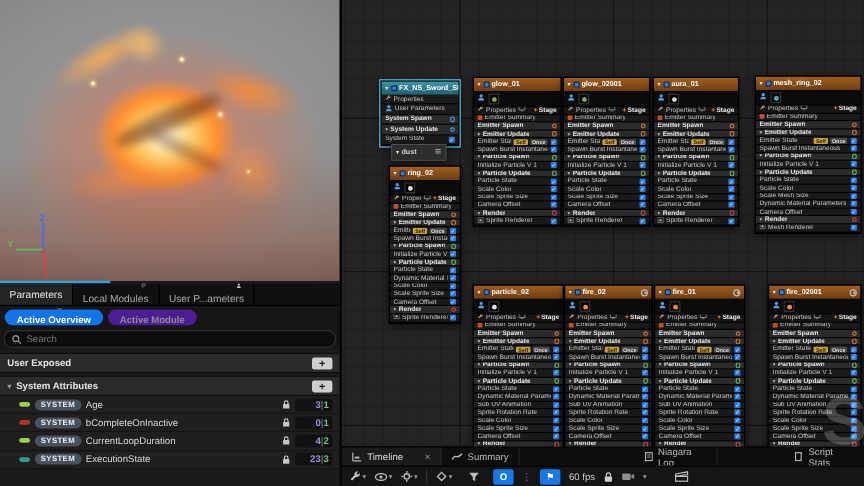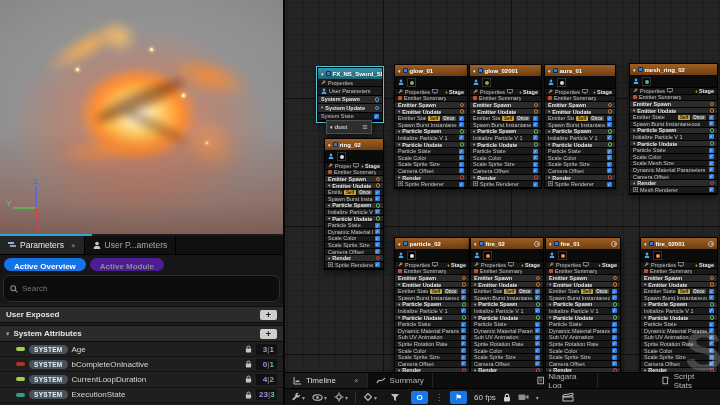--- a/index.html
+++ b/index.html
@@ -30,38 +30,38 @@
     background:rgba(100,48,26,.4);}
   .spark{position:absolute;width:3px;height:3px;border-radius:50%;background:#fff3c4;box-shadow:0 0 3px 1px rgba(255,220,140,.9);}
   .fx-tint{position:absolute;inset:0;border-radius:0;
     background:linear-gradient(to bottom, rgba(0,0,0,0) 55%, rgba(148,80,60,.4) 86%, rgba(116,60,48,.55) 100%);}
   #gizmo{position:absolute;left:6px;bottom:2px;}
 
   
   #tab-accent{position:absolute;left:0;top:234px;width:92px;height:2px;background:#2aa7d6;z-index:5;}
   #params{position:absolute;left:0;top:236px;width:283px;height:169px;background:#1b1b1b;overflow:hidden;}
   .ptabs{display:flex;height:19px;background:#101010;border-bottom:1px solid #000;}
-  .ptab{display:flex;align-items:center;gap:4px;padding:0 8px;font-size:8.5px;color:#a8a8a8;border-right:1px solid #000;}
+  .ptab{display:flex;align-items:flex-end;gap:4px;padding:0 8px;font-size:8.5px;color:#a8a8a8;border-right:1px solid #000;flex-direction:column;}
   .ptab.active{background:#242424;color:#e8e8e8;}
   .ptab .tclose{color:#9a9a9a;font-size:8px;margin-left:3px;}
   .modes{height:18px;display:flex;align-items:center;gap:4px;padding:0 4px;background:#161616;}
   .mode{height:13px;border-radius:7px;padding:0 10px;font-size:8px;font-weight:bold;display:flex;align-items:flex-end;}
   .mode.on{background:#1373e8;color:#fff;}
   .mode.off{background:#4c1d95;color:#8b8b8b;}
   .searchrow{padding:2px 3px 1px 3px;background:#161616;}
-  .search{height:27px;border-radius:7px;background:#0d0d0d;border:1px solid #2f2f2f;display:flex;align-items:center;gap:4px;padding:0 6px;color:#767676;font-size:8px;}
+  .search{height:15px;border-radius:7px;background:#0d0d0d;border:1px solid #2f2f2f;display:flex;align-items:center;gap:4px;padding:0 6px;color:#767676;font-size:8px;}
   .section{height:17px;background:#2b2b2b;display:flex;align-items:center;gap:4px;padding:0 6px;margin-top:3px;font-size:8px;font-weight:bold;color:#e5e5e5;border-top:1px solid #0c0c0c;border-bottom:1px solid #0c0c0c;}
   .plus-btn{margin-left:auto;width:17px;height:10px;background:#cfcfcf;color:#151515;border-radius:2px;font-size:9px;line-height:10px;text-align:center;font-weight:bold;}
   .caret{color:#9a9a9a;font-size:7px;}
   .prow{height:15.2px;display:flex;align-items:center;gap:4px;padding:0 6px 0 16px;background:#1f1f1f;border-bottom:1px solid #141414;}
   .pill{width:9px;height:4px;border-radius:2px;flex:0 0 auto;}
   .nsbadge{background:#47525c;color:#e9eff5;font-size:6.5px;font-weight:bold;padding:1px 5px;border-radius:6px;letter-spacing:.3px;}
   .pname{font-size:8px;color:#d8d8d8;white-space:nowrap;}
   .lockwrap{margin-left:auto;display:flex;align-items:center;}
-  .count{width:21px;background:#111;border-radius:2px;text-align:right;padding:1px 3px;font-size:8px;font-weight:bold;flex:0 0 auto;}
+  .count{width:31px;background:#111;border-radius:2px;text-align:right;padding:1px 3px;font-size:8px;font-weight:bold;flex:0 0 auto;}
   .c1{color:#a18fe0;} .csep{color:#666;} .c2{color:#72c08c;}
 
   
   #splitter{position:absolute;left:283px;top:0;width:2px;height:405px;background:#060606;z-index:6;}
 
   
   #graph{position:absolute;left:285px;top:0;width:435px;height:372px;overflow:hidden;background-color:#242424;
     background-image:
       linear-gradient(rgba(0,0,0,.45) 1px, transparent 1px),
       linear-gradient(90deg, rgba(0,0,0,.45) 1px, transparent 1px),
@@ -149,20 +149,27 @@
       <div class="ptab active">
         <svg width="8" height="8" viewBox="0 0 8 8">
             <rect x="0" y="1" width="6" height="2" fill="#7fb3e8"></rect>
             <rect x="2" y="4" width="6" height="2" fill="#9a9a9a"></rect>
           </svg>
         <span>Parameters</span>
         <span class="tclose">×</span>
       </div>
       <div class="ptab">
         <svg width="8" height="8" viewBox="0 0 8 8">
+            <path d="M1 6 L1 1 L6 1" fill="none" stroke="#9a9a9a" stroke-width="1.3"></path>
+            <path d="M2 7 L7 2" stroke="#9a9a9a" stroke-width="1.3"></path>
+          </svg>
+        <span>Local Modules</span>
+      </div>
+      <div class="ptab">
+        <svg width="8" height="8" viewBox="0 0 8 8">
             <circle cx="4" cy="2.5" r="1.8" fill="#c8c8c8"></circle>
             <path d="M0.7 8 a3.3 3.3 0 0 1 6.6 0 Z" fill="#c8c8c8"></path>
           </svg>
         <span>User P...ameters</span>
       </div>
     </div>
     <div class="modes">
       <div class="mode on">
           <span>Active Overview</span>
         </div>

